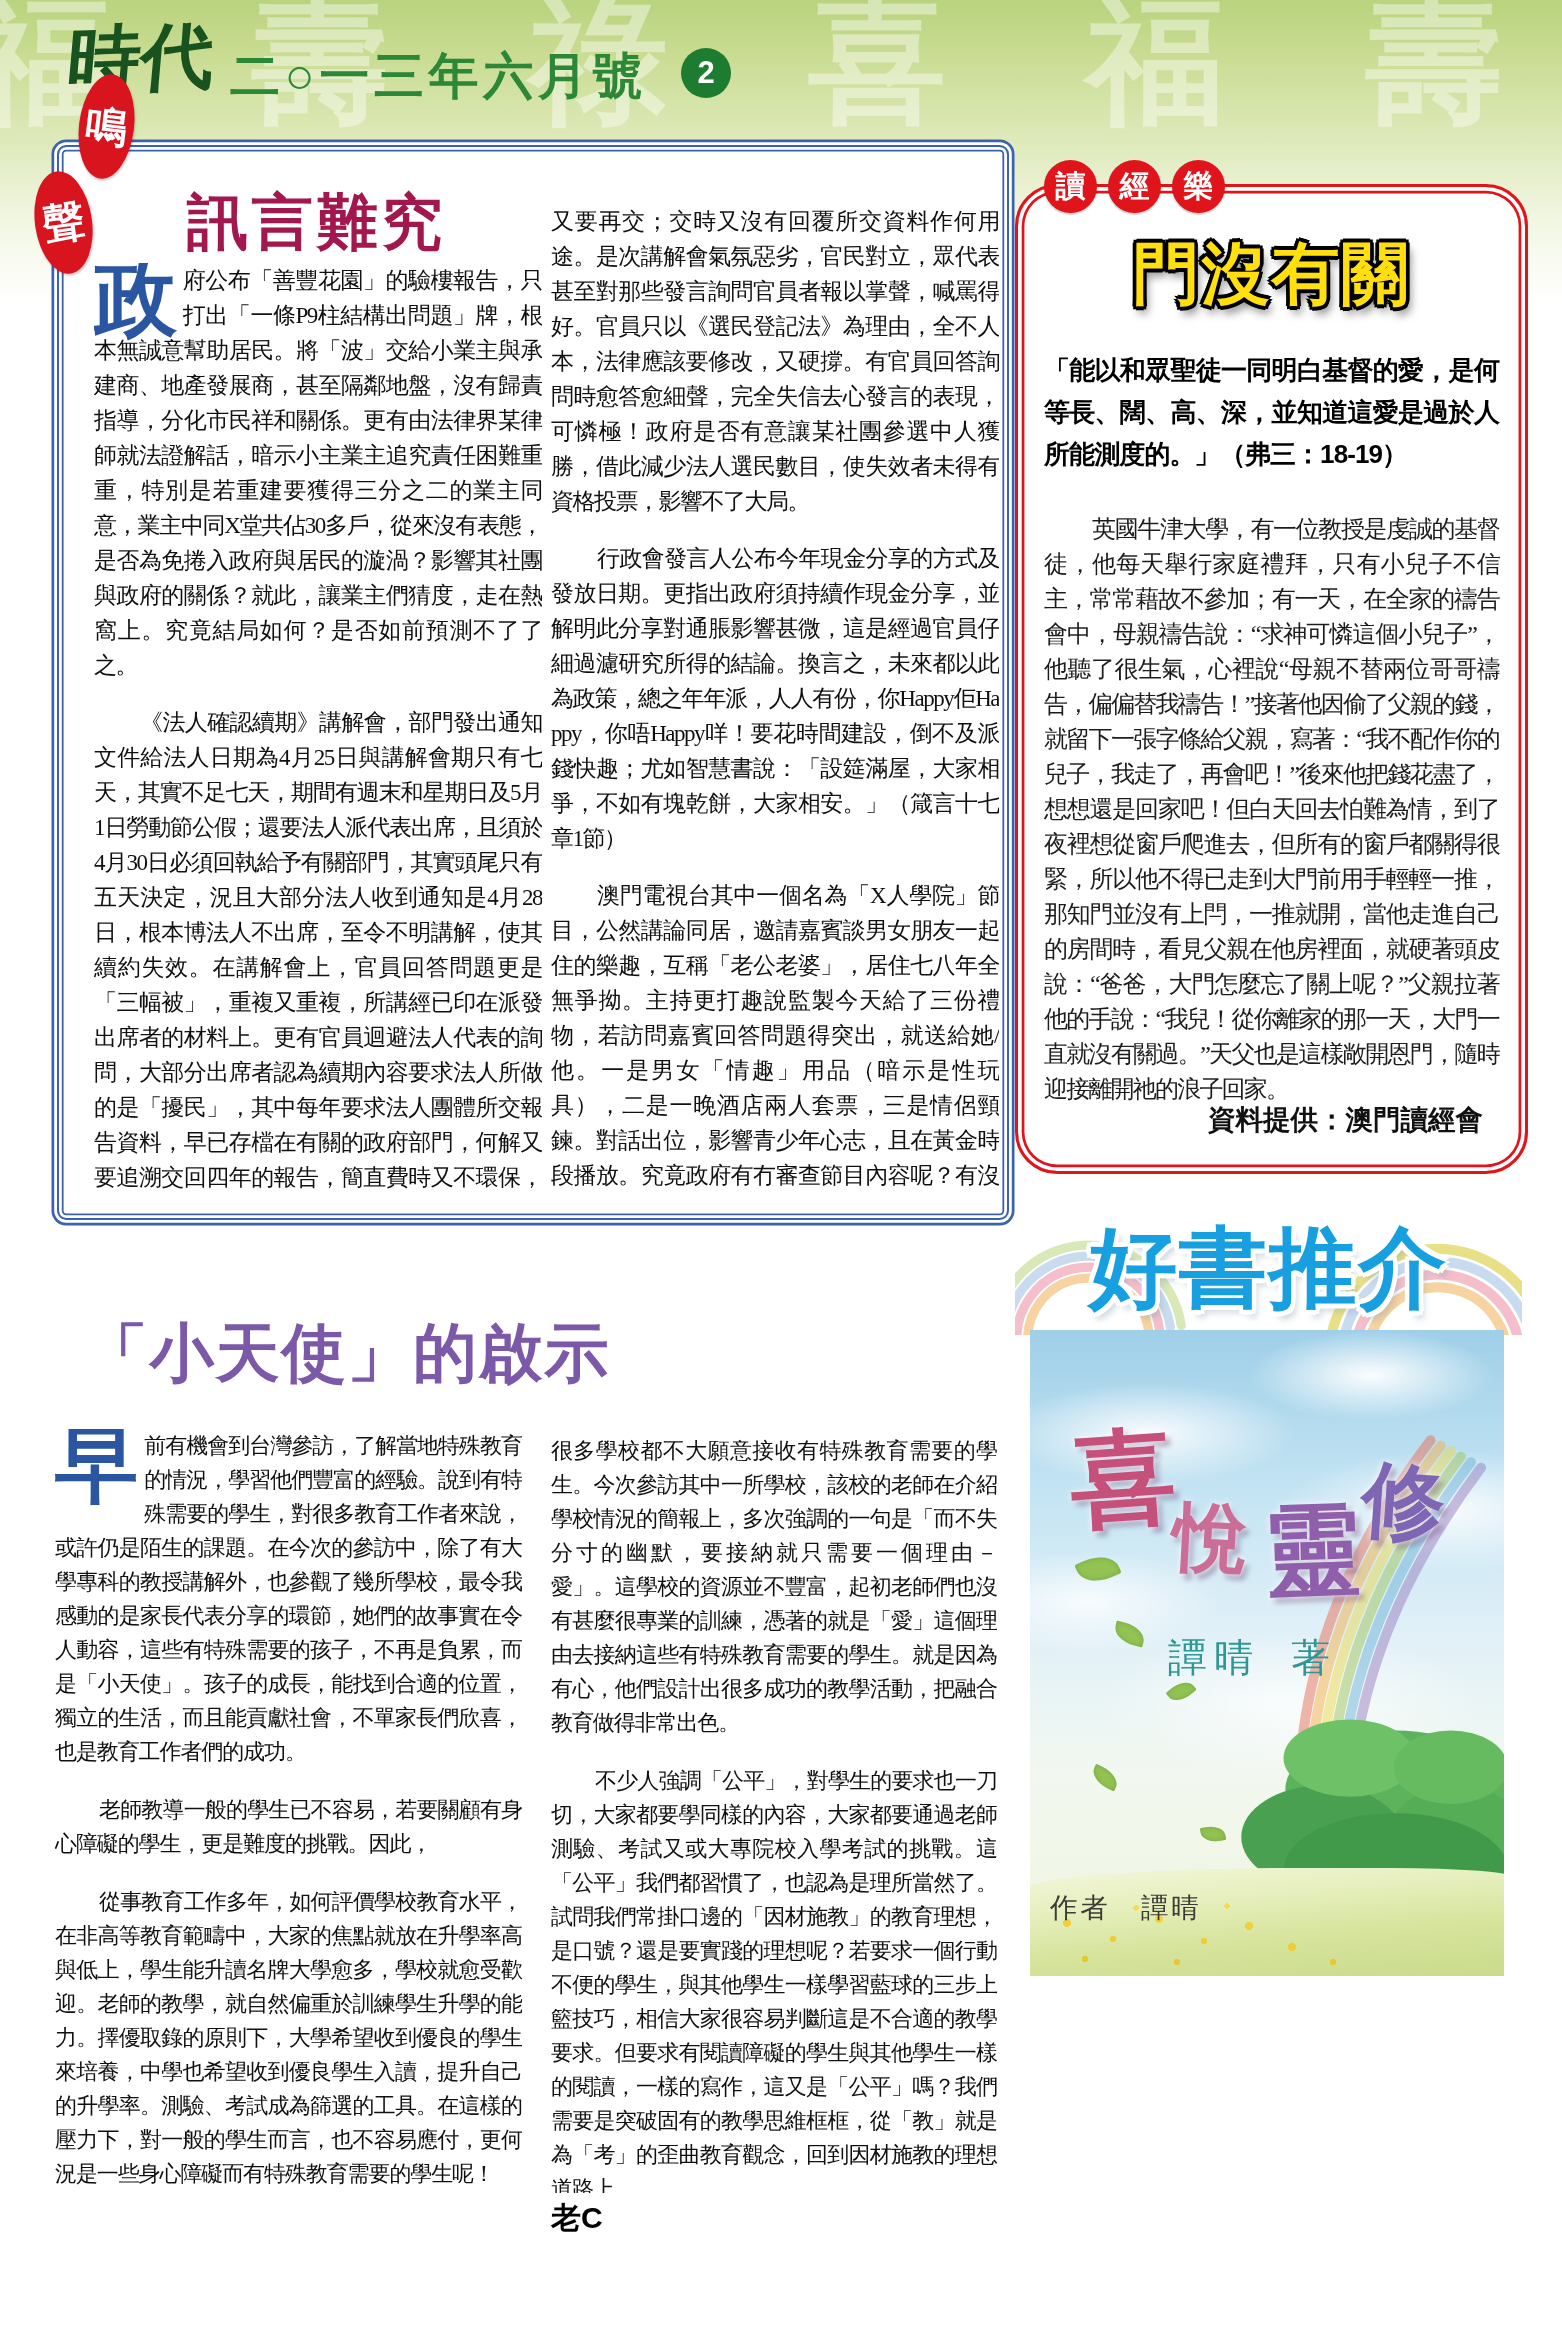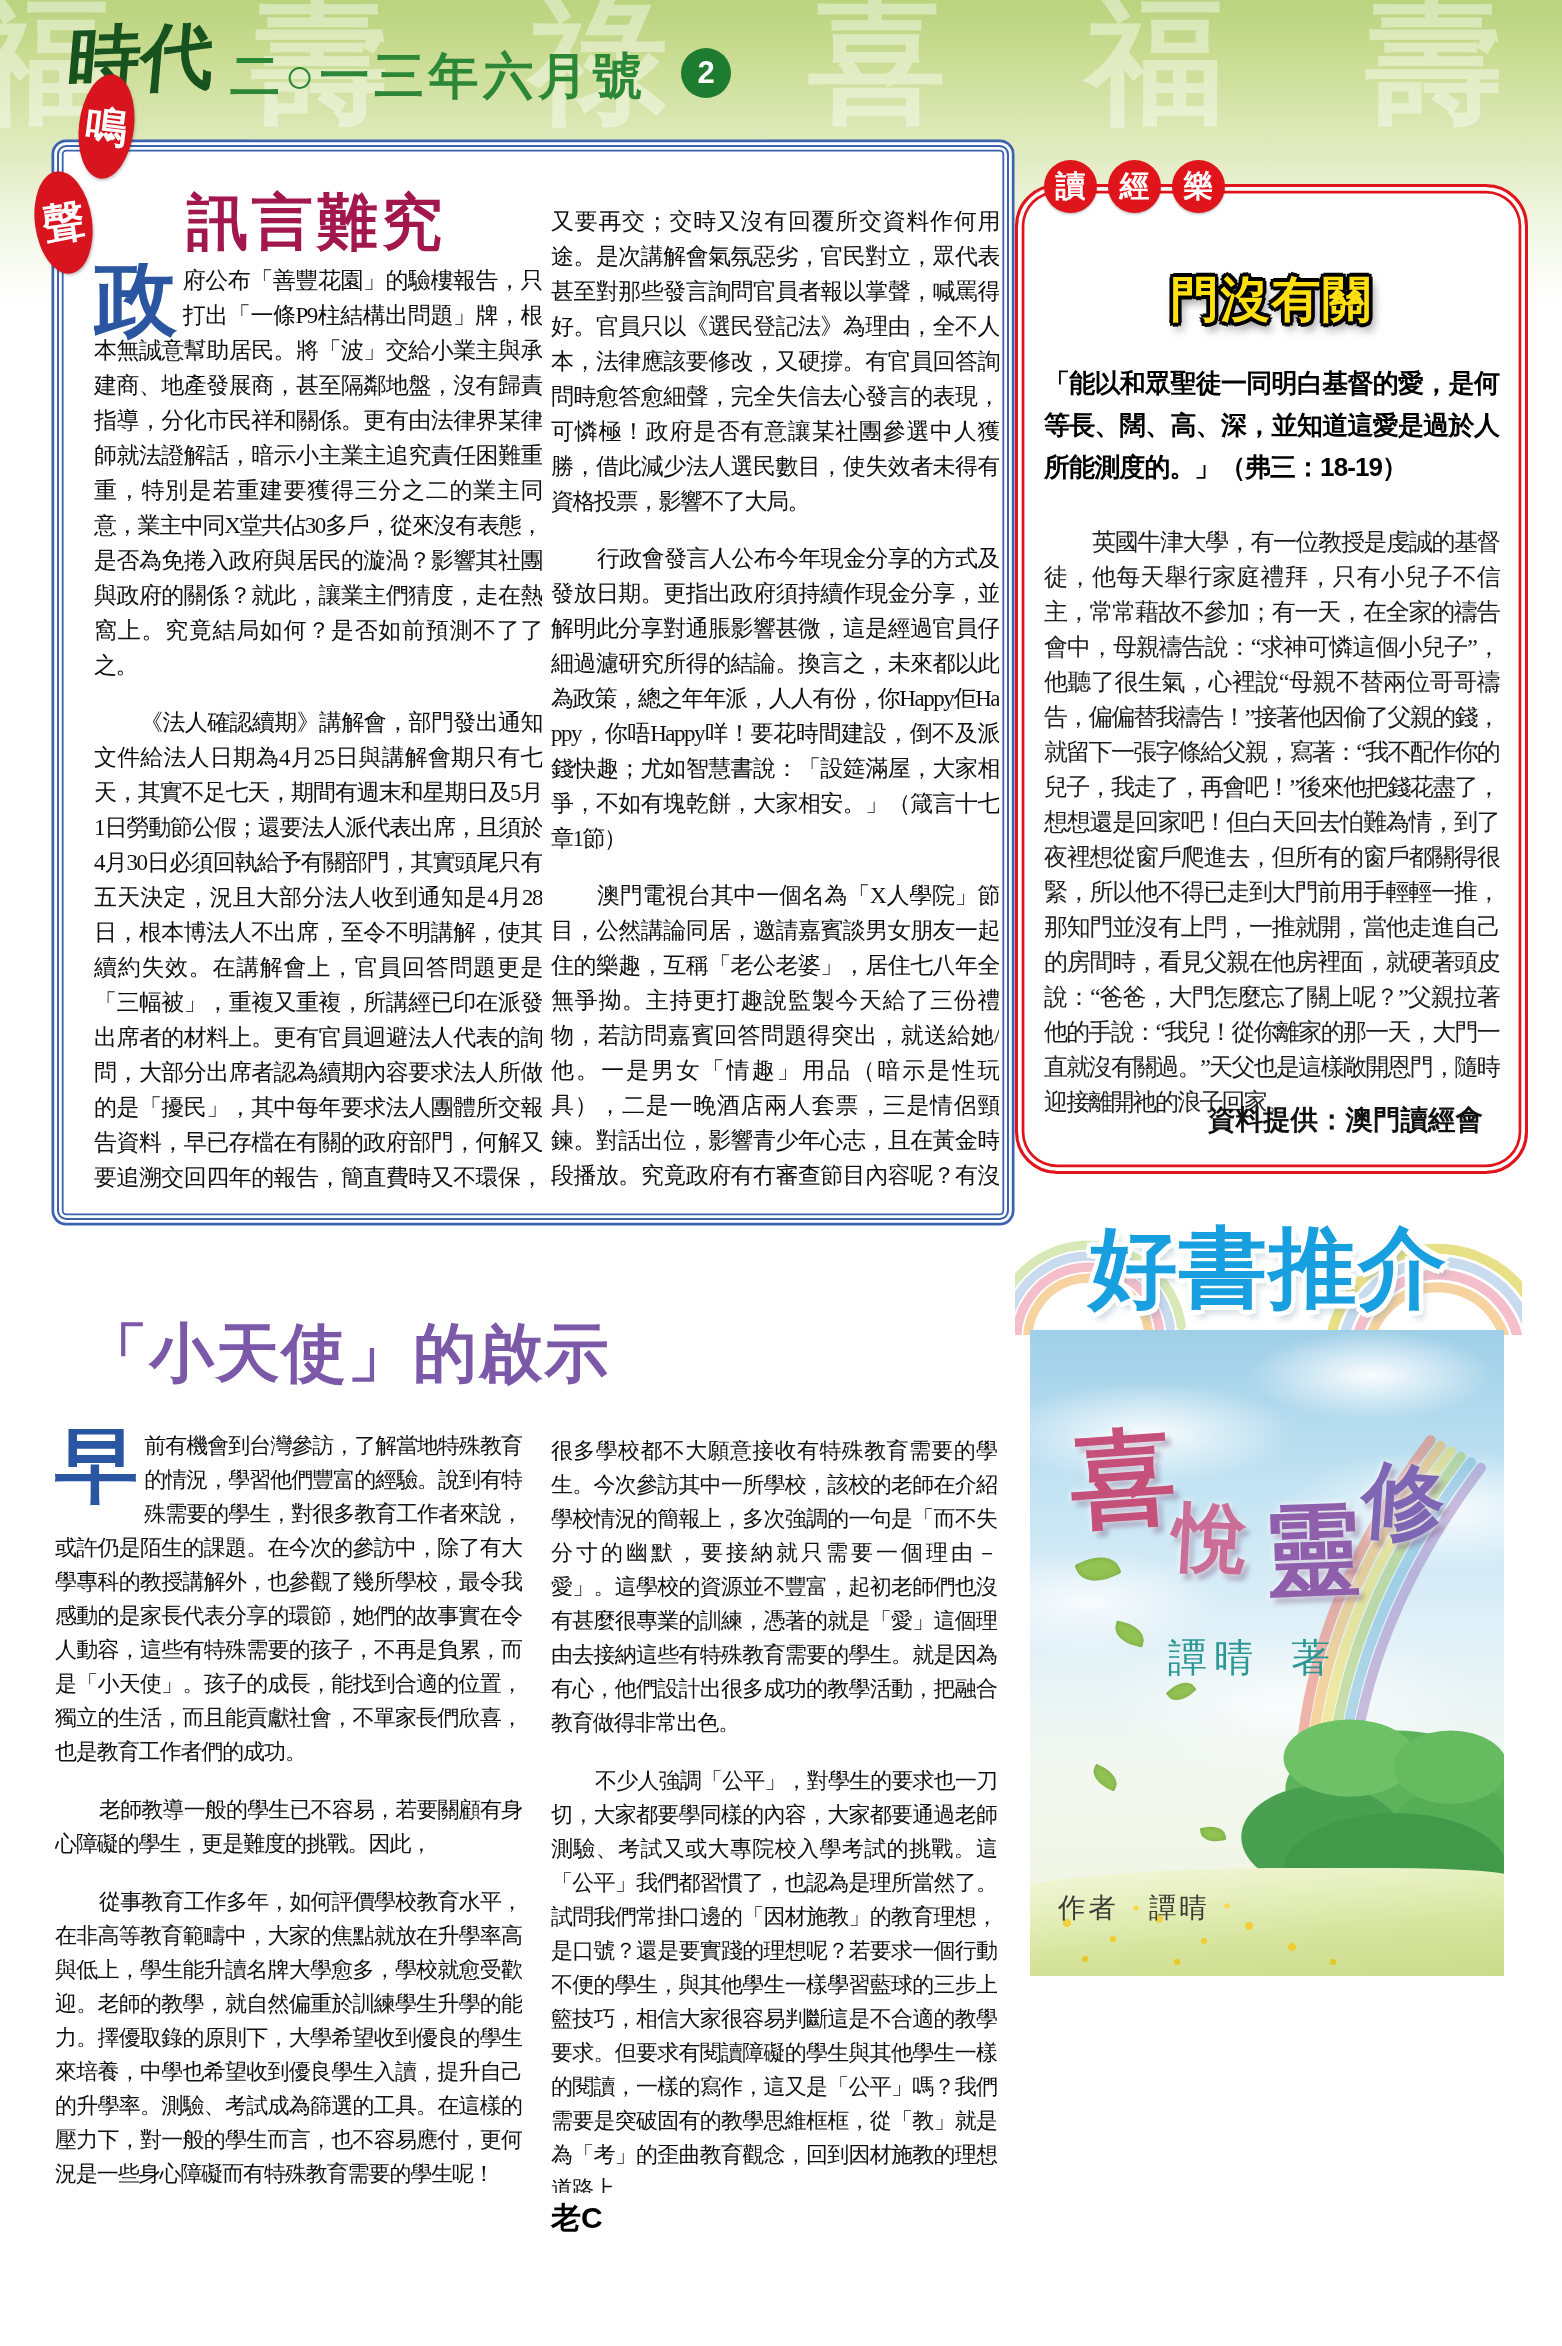--- a/index.html
+++ b/index.html
@@ -40,22 +40,22 @@
     padding:1.8px 7.3px 0 0;}
 
   
   .scripture-box{position:absolute;left:1015px;top:184px;width:507px;height:984px;background:#fff;
     border:3.7px solid #e0151c;border-radius:42px;
     box-shadow:inset 0 0 0 3.7px #fff,inset 0 0 0 6.4px #e0151c;}
   .s-badges{position:absolute;left:26px;top:-27.5px;display:flex;gap:11px;}
   .s-badge{width:53px;height:53px;border-radius:50%;background:#e0151c;color:#fff;
     font-family:"Liberation Sans",sans-serif;font-weight:bold;font-size:30px;
     display:flex;align-items:center;justify-content:center;box-shadow:0 1.8px 1.8px rgba(0,0,0,.2);}
-  .s-title{margin:80px 0 0 0;text-align:center;font-family:"Liberation Sans",sans-serif;
-    font-size:49px;font-weight:bold;color:#ffdf10;letter-spacing:1.8px;
+  .s-title{margin:42px 0 0 0;text-align:center;font-family:"Liberation Sans",sans-serif;
+    font-size:68px;font-weight:bold;color:#ffdf10;letter-spacing:1.8px;
     text-shadow:-2.8px -2.8px 0 #000,2.8px -2.8px 0 #000,-2.8px 2.8px 0 #000,2.8px 2.8px 0 #000,
                  0 -3.7px 0 #000,0 3.7px 0 #000,-3.7px 0 0 #000,3.7px 0 0 #000,3.7px 7.3px 9.2px rgba(0,0,0,.55);}
   .s-quote{margin:29px 26px 0 26px;font-family:"Liberation Sans",sans-serif;font-weight:bold;
     font-size:26px;line-height:42px;letter-spacing:-0.9px;color:#000;text-align:justify;word-break:break-all;}
   .s-body{margin:37px 26px 0 26px;font-family:Liberation Serif, serif;font-size:24px;
     line-height:35px;letter-spacing:-1.8px;color:#1c1c1c;text-indent:2em;text-align:justify;word-break:break-all;}
   .s-credit{position:absolute;right:42px;top:915px;margin:0;font-family:"Liberation Sans",sans-serif;
     font-weight:bold;font-size:27.5px;color:#111;}
 
   
@@ -103,21 +103,21 @@
     radial-gradient(circle 4.6px at 83px 64px,#eecd35 70%,transparent 71%),
     radial-gradient(circle 5.5px at 129px 44px,#f2d543 70%,transparent 71%),
     radial-gradient(circle 4.6px at 174px 66px,#eecd35 70%,transparent 71%),
     radial-gradient(circle 5.5px at 219px 51px,#f0d13c 70%,transparent 71%),
     radial-gradient(circle 4.6px at 55px 84px,#e8c82f 70%,transparent 71%),
     radial-gradient(circle 4.6px at 147px 87px,#e8c82f 70%,transparent 71%),
     radial-gradient(circle 5.5px at 262px 72px,#eecd35 70%,transparent 71%),
     radial-gradient(circle 4.6px at 303px 87px,#e8c82f 70%,transparent 71%),
     radial-gradient(circle 3.7px at 106px 33px,#f5da52 70%,transparent 71%),
     radial-gradient(circle 3.7px at 197px 31px,#f5da52 70%,transparent 71%);}
-  .cover-caption{position:absolute;left:28px;top:560px;font-family:"Liberation Sans",sans-serif;
+  .cover-caption{position:absolute;left:20px;top:560px;font-family:"Liberation Sans",sans-serif;
     font-size:27.5px;color:#3c3c34;letter-spacing:2.8px;}
   .book-body{position:absolute;left:1015px;top:2006px;width:507px;margin:0;font-size:25px;
     line-height:40px;letter-spacing:-1.4px;color:#101010;text-indent:2em;text-align:justify;word-break:break-all;}
 </style>
 </head>
 <body>
 
 <div class="page">
 
   <div class="header-band">

